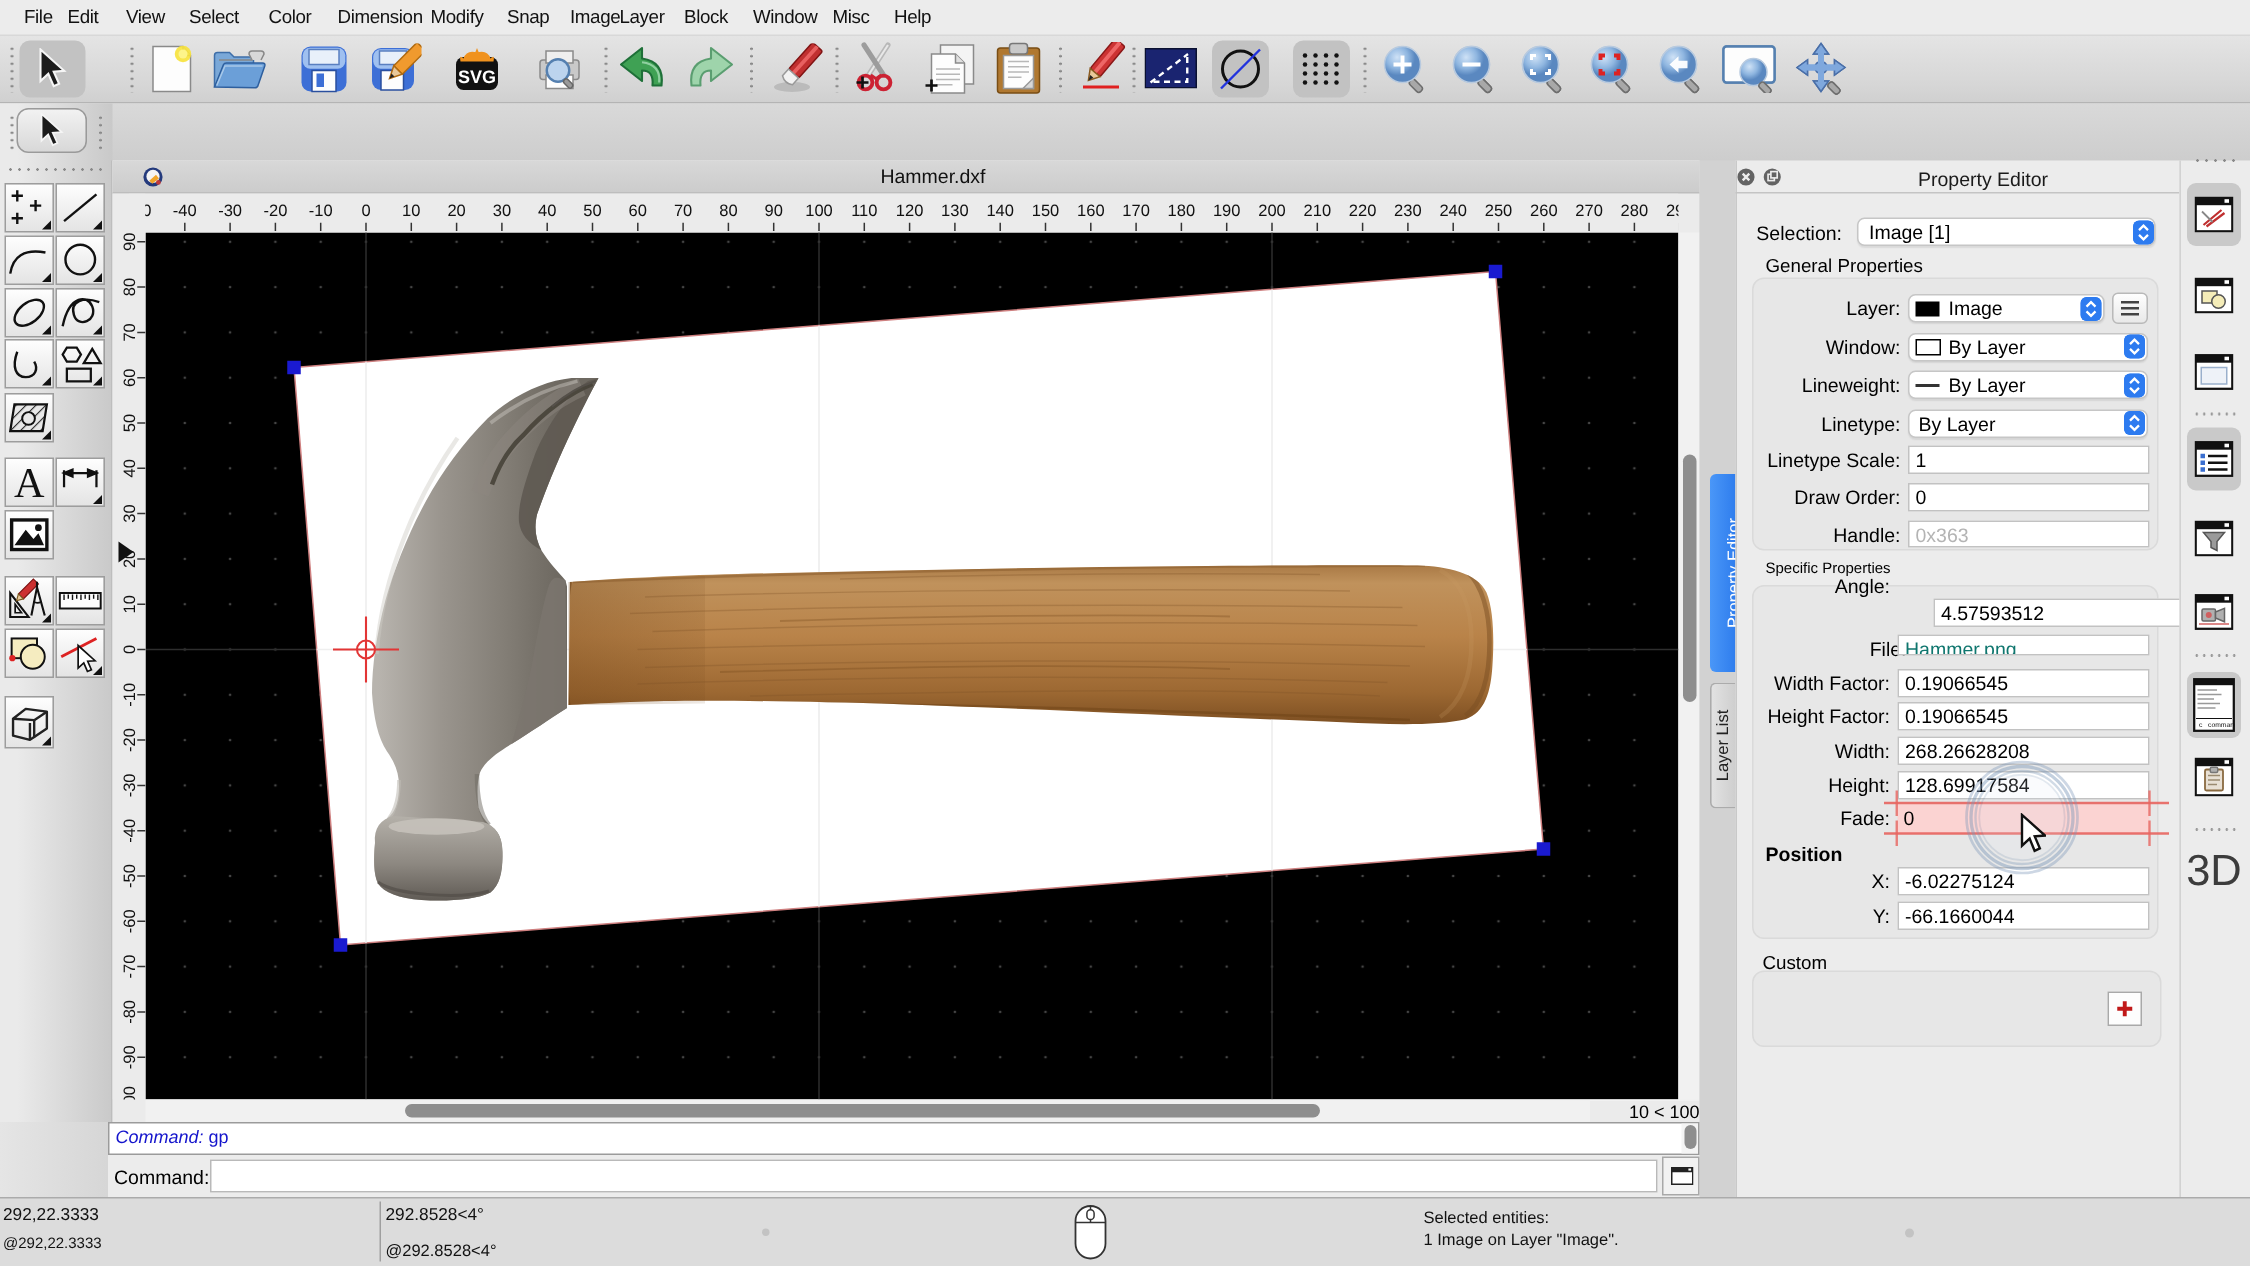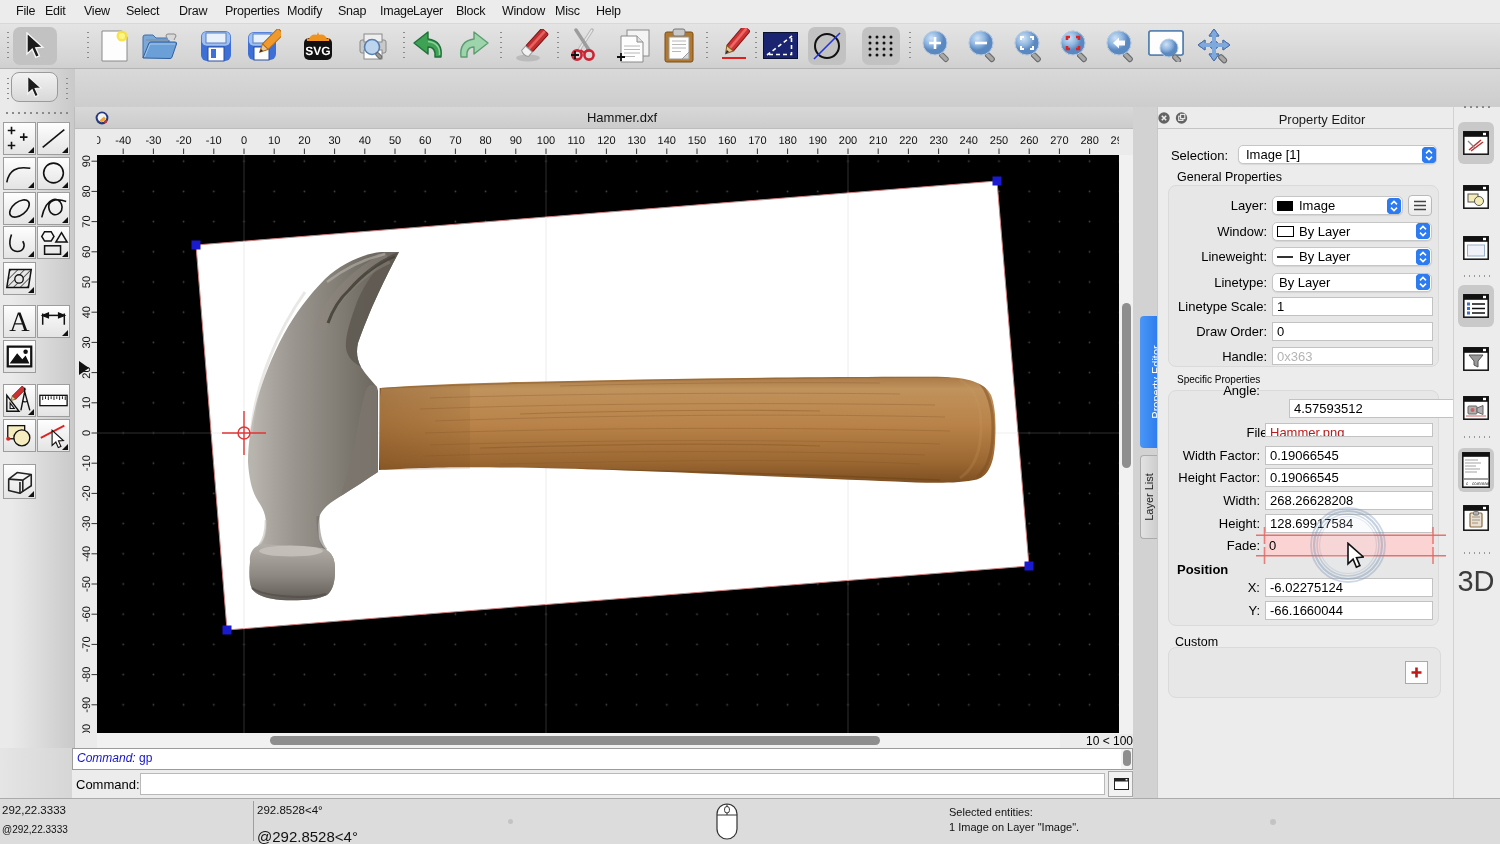--- a/index.html
+++ b/index.html
@@ -18,22 +18,22 @@
 .sel{background:#c9c9c9;border-radius:6px}
 </style></head>
 <body>
 <div id="root">
 
 <div class="ab" style="left:0;top:0;width:1500px;height:23px;background:#ececec;border-bottom:1px solid #d8d8d8"></div>
 <span class="mi" style="left:16px">File</span>
 <span class="mi" style="left:45px">Edit</span>
 <span class="mi" style="left:84px">View</span>
 <span class="mi" style="left:126px">Select</span>
-<span class="mi" style="left:179px">Draw</span>
-<span class="mi" style="left:225px">Properties</span>
+<span class="mi" style="left:179px">Color</span>
+<span class="mi" style="left:225px">Dimension</span>
 <span class="mi" style="left:287px">Modify</span>
 <span class="mi" style="left:338px">Snap</span>
 <span class="mi" style="left:380px">Image</span>
 <span class="mi" style="left:413px">Layer</span>
 <span class="mi" style="left:456px">Block</span>
 <span class="mi" style="left:502px">Window</span>
 <span class="mi" style="left:555px">Misc</span>
 <span class="mi" style="left:596px">Help</span>
 
 <div class="ab" style="left:0;top:24px;width:1500px;height:44px;background:linear-gradient(180deg,#e4e4e4,#d6d6d6 75%,#d0d0d0);border-bottom:1px solid #b4b4b4"></div>
@@ -774,21 +774,21 @@
     <rect x="0.5" y="0.5" width="14" height="11" fill="#fff" stroke="#222"></rect>
     <rect x="0.5" y="0.5" width="14" height="3" fill="#222"></rect>
     <rect x="11.6" y="1" width="1.8" height="1.4" fill="#fff"></rect>
   </svg>
 
 <div class="ab" style="left:0;top:798px;width:1500px;height:46px;background:#dcdcdc;border-top:1px solid #ababab;box-sizing:border-box"></div>
 <div class="ab" style="left:2px;top:804px;font-size:11.5px;color:#111">292,22.3333</div>
 <div class="ab" style="left:2px;top:824px;font-size:10px;color:#111">@292,22.3333</div>
 <div class="ab" style="left:253px;top:801px;width:1px;height:40px;background:#9f9f9f"></div>
 <div class="ab" style="left:257px;top:804px;font-size:11.5px;color:#111">292.8528&lt;4°</div>
-<div class="ab" style="left:257px;top:828px;font-size:15px;color:#111">@292.8528&lt;4°</div>
+<div class="ab" style="left:257px;top:828px;font-size:11px;color:#111">@292.8528&lt;4°</div>
 <div class="ab" style="left:508px;top:819px;width:5px;height:5px;border-radius:3px;background:#c3c3c3"></div>
 <div class="ab" style="left:1270px;top:819px;width:6px;height:6px;border-radius:3px;background:#c3c3c3"></div>
 <svg class="ab" style="left:716px;top:803px" width="22" height="37" viewBox="0 0 22 37">
  <rect x="1" y="1" width="20" height="35" rx="10" fill="#fff" stroke="#333" stroke-width="1.2"></rect>
  <line x1="11" y1="1" x2="11" y2="12" stroke="#333" stroke-width="1"></line>
  <line x1="1" y1="12" x2="21" y2="12" stroke="#333" stroke-width="1"></line>
  <rect x="8.6" y="3.5" width="4.8" height="6.5" rx="2.4" fill="#fff" stroke="#333"></rect>
 </svg>
 <div class="ab" style="left:949px;top:806px;font-size:11px;color:#111">Selected entities:</div>
 <div class="ab" style="left:949px;top:821px;font-size:11px;color:#111">1 Image on Layer "Image".</div>
@@ -861,21 +861,21 @@
 <div class="inp" style="left:1272px;top:322px;width:161px;height:19px">0</div>
 <div class="lbr" style="left:1157px;top:348.5px;width:110px">Handle:</div>
 <div class="inp" style="left:1272px;top:346.5px;width:161px;height:18px;color:#b4b4b4">0x363</div>
 
 <div class="lb" style="left:1177px;top:374px;font-size:10px">Specific Properties</div>
 <div class="ab" style="left:1168px;top:390px;width:271px;height:236px;background:#e7e7e7;border:1px solid #dadada;border-radius:8px;box-sizing:border-box"></div>
 
 <div class="lbr" style="left:1150px;top:383px;width:110px">Angle:</div>
 <div class="inp" style="left:1289px;top:399px;width:168px;height:19px">4.57593512</div>
 <div class="lbr" style="left:1161px;top:425px;width:110px">File:</div>
-<div class="inp" style="left:1265px;top:423px;width:168px;height:14px;color:#b91c1c">Hammer.png</div>
+<div class="inp" style="left:1265px;top:423px;width:168px;height:14px;color:#0f766e">Hammer.png</div>
 <div class="lbr" style="left:1150px;top:447.5px;width:110px">Width Factor:</div>
 <div class="inp" style="left:1265px;top:445.5px;width:168px;height:19px">0.19066545</div>
 <div class="lbr" style="left:1150px;top:470px;width:110px">Height Factor:</div>
 <div class="inp" style="left:1265px;top:468px;width:168px;height:19px">0.19066545</div>
 <div class="lbr" style="left:1150px;top:493px;width:110px">Width:</div>
 <div class="inp" style="left:1265px;top:491px;width:168px;height:19px">268.26628208</div>
 <div class="lbr" style="left:1150px;top:515.5px;width:110px">Height:</div>
 <div class="inp" style="left:1265px;top:513.5px;width:168px;height:19px">128.69917584</div>
 <div class="lbr" style="left:1150px;top:538px;width:110px">Fade:</div>
 <div class="ab" style="left:1265px;top:535.5px;width:168px;height:20px;background:#fbd3d2;font-size:13px;padding:2px 0 0 4px;box-sizing:border-box">0</div>

